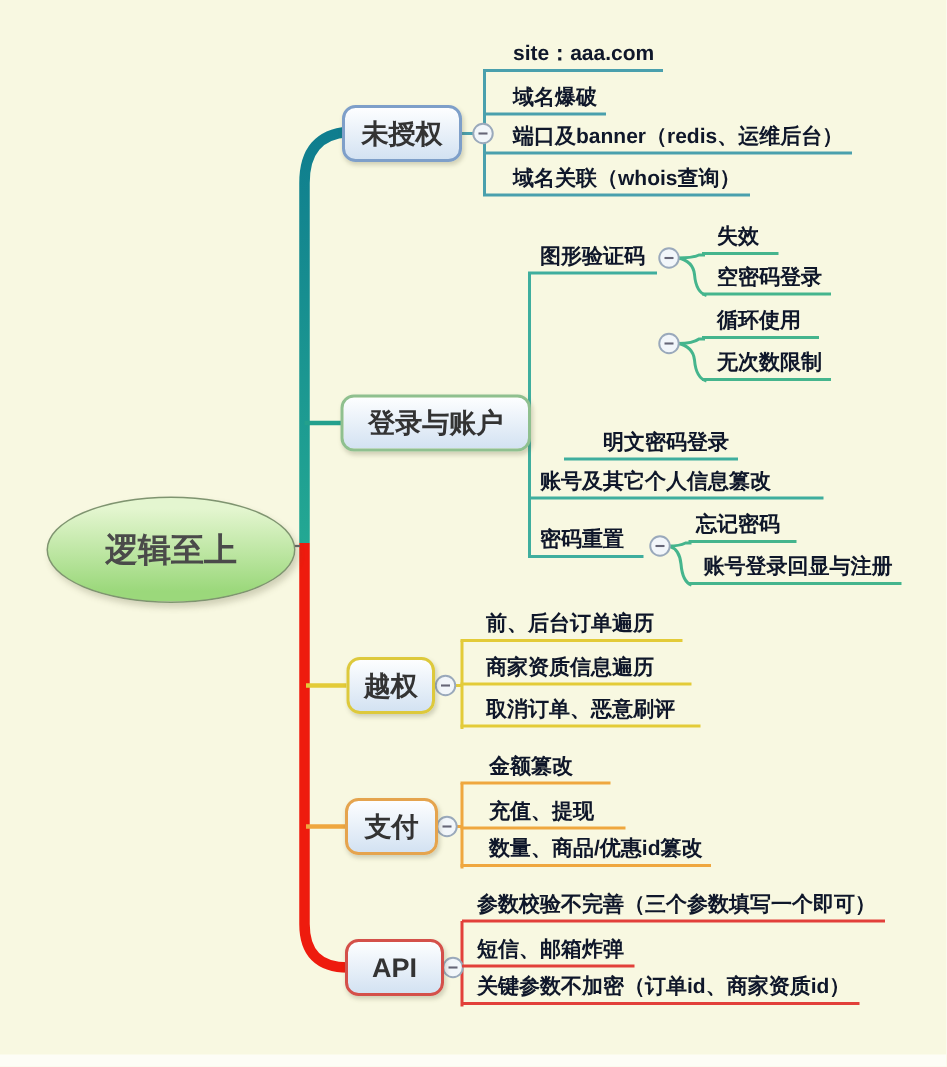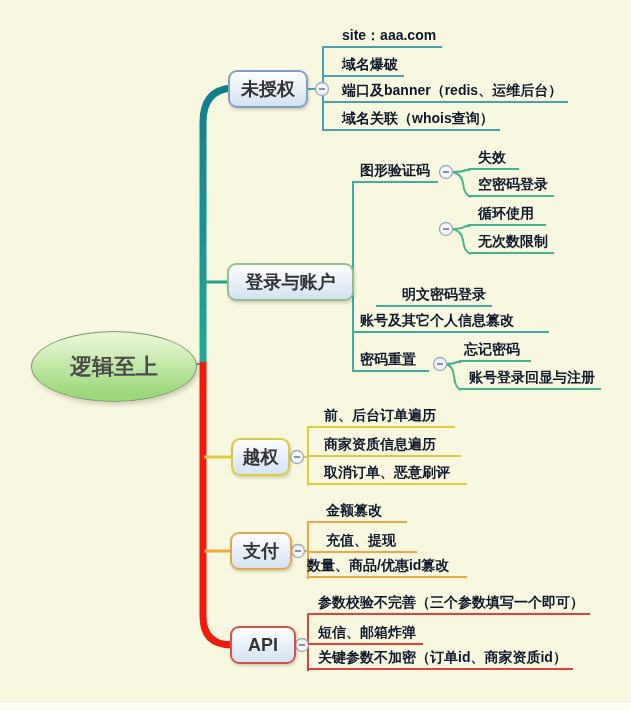--- a/index.html
+++ b/index.html
@@ -169,20 +169,20 @@
   <div class="leaf c2s" style="left:468px;top:233px;min-width:82px;padding-left:10px;">无次数限制</div>
   <div class="leaf c2s" style="left:459px;top:341px;min-width:72px;padding-left:5px;">忘记密码</div>
   <div class="leaf c2s" style="left:459px;top:369px;min-width:131px;padding-left:10px;">账号登录回显与注册</div>
 
   <div class="leaf c3" style="left:307px;top:407px;min-width:148px;padding-left:17px;">前、后台订单遍历</div>
   <div class="leaf c3" style="left:307px;top:464px;min-width:160px;padding-left:17px;">取消订单、恶意刷评</div>
   <div class="leaf c3" style="left:307px;top:436px;min-width:154px;padding-left:17px;">商家资质信息遍历</div>
 
   <div class="leaf c4" style="left:307px;top:502px;min-width:100px;padding-left:19px;">金额篡改</div>
   <div class="leaf c4" style="left:307px;top:532px;min-width:110px;padding-left:19px;">充值、提现</div>
-  <div class="leaf c4" style="left:307px;top:557px;min-width:160px;">数量、商品/优惠id篡改</div>
+  <div class="leaf c4" style="left:307px;top:557px;min-width:160px;padding-left:19px;">数量、商品/优惠id篡改</div>
 
   <div class="leaf c5" style="left:308px;top:624px;min-width:115px;padding-left:10px;">短信、邮箱炸弹</div>
   <div class="leaf c5" style="left:308px;top:594px;min-width:262px;padding-left:10px;">参数校验不完善（三个参数填写一个即可）</div>
   <div class="leaf c5" style="left:308px;top:649px;min-width:235px;padding-left:10px;">关键参数不加密（订单id、商家资质id）</div>
 
   <div class="bottom-strip"></div>
 </div>
 
 </body></html>

